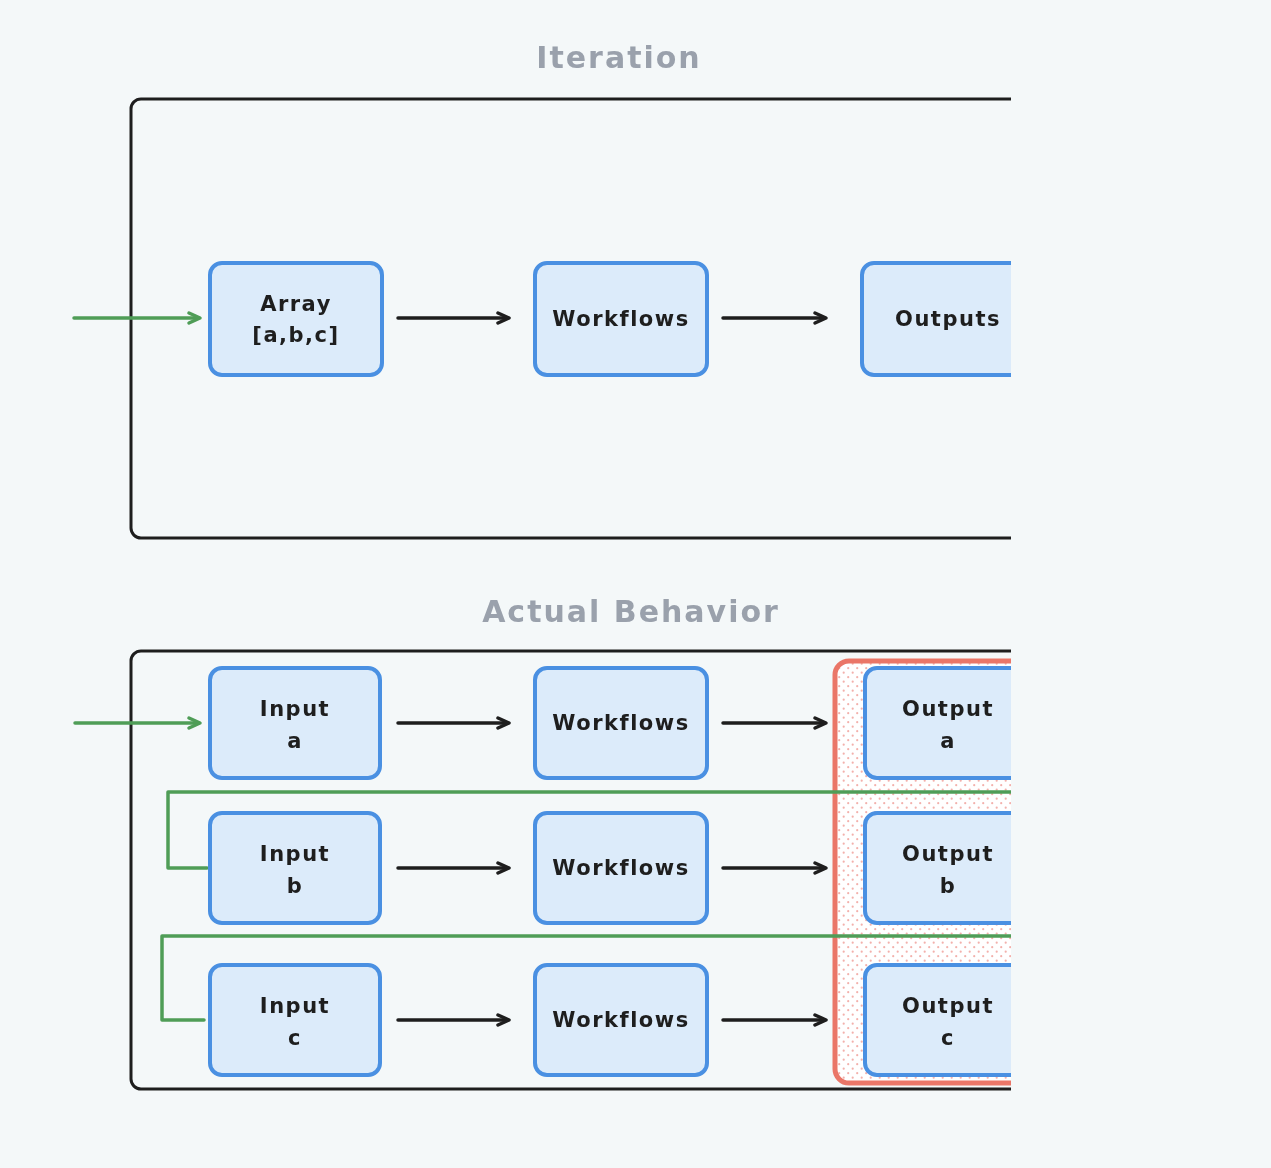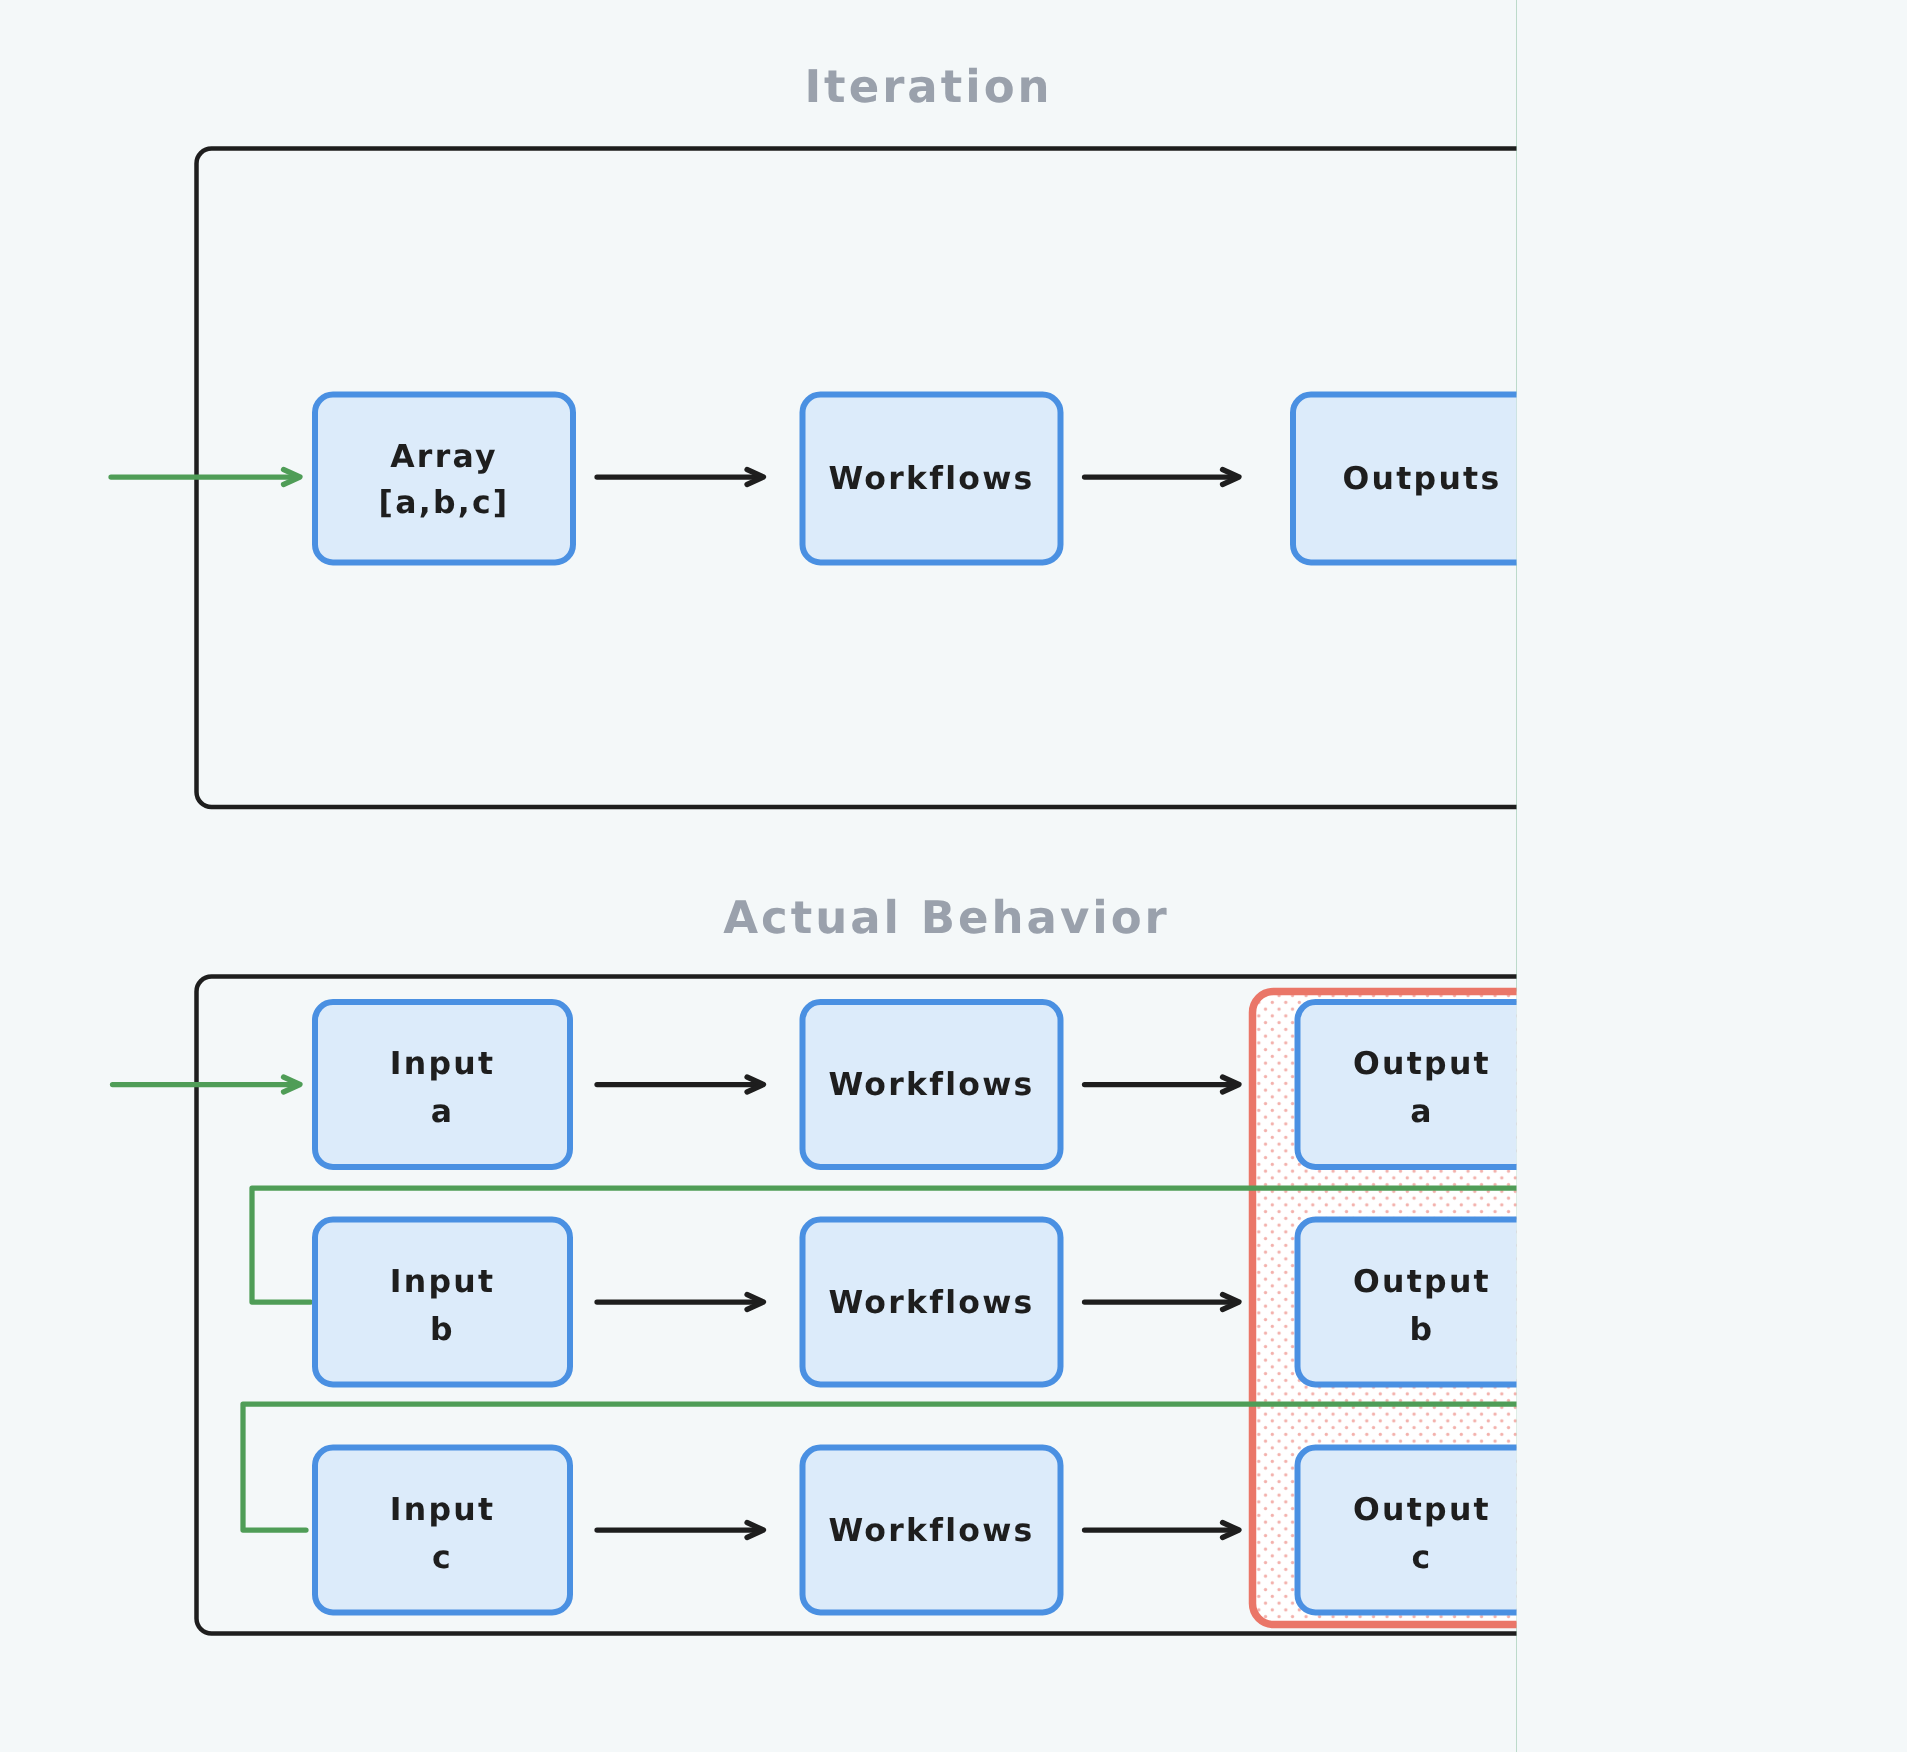--- a/index.html
+++ b/index.html
@@ -4,21 +4,21 @@
 <style>
   html, body {
     margin: 0;
     padding: 0;
     background: #f4f8f9;
   }
   .canvas {
     position: relative;
     width: 1011px;
     height: 1168px;
-    background: #15803d;
+    background: #a3a3a3;
     overflow: hidden;
   }
   svg { display: block; }
   .section-title {
     font-family: "DejaVu Sans", sans-serif;
     font-size: 30px;
     font-weight: bold;
     letter-spacing: 2px;
     text-anchor: middle;
   }

